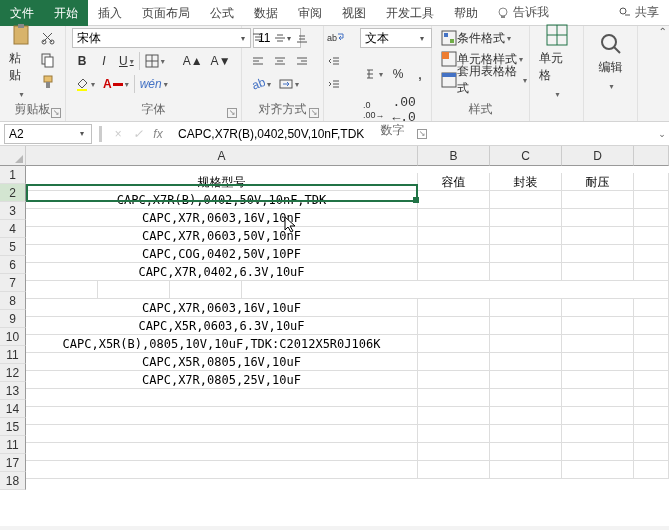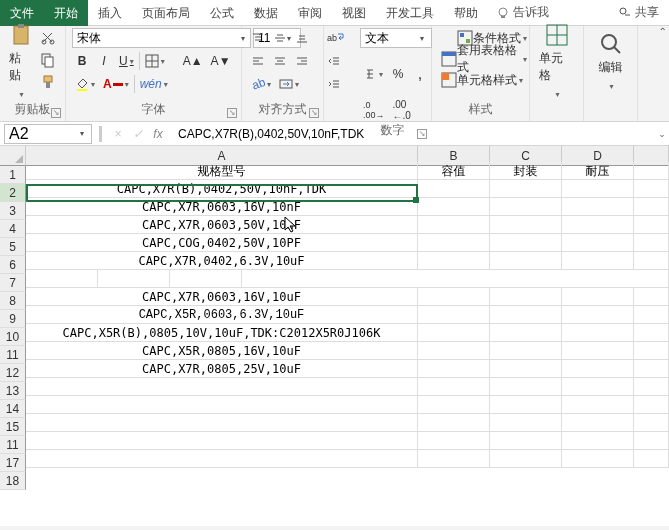--- a/index.html
+++ b/index.html
@@ -35,37 +35,37 @@
 .g-clip { width:66px; } .g-font { width:176px; } .g-align { width:82px; } .g-num { width:78px; }
 .g-style { width:98px; } .g-cell { width:54px; } .g-edit { width:54px; }
 
 
 .ic { display:inline-block; }
 .ic svg { display:block; }
 
 
 .fbar { display:flex; align-items:center; height:24px; background:#fff; border-bottom:1px solid #d4d4d4; }
 .namebox { width:88px; height:20px; margin:0 4px; border:1px solid #c0c0c0; background:#fff; display:flex; align-items:center; }
-.namebox input { border:none; outline:none; width:70px; padding:0 4px; font-size:16px; }
+.namebox input { border:none; outline:none; width:70px; padding:0 4px; font-size:12px; }
 .namebox .ar { width:14px; text-align:center; font-size:8px; color:#555; }
 .fx-btns { display:flex; gap:0; padding:0 6px; color:#888; }
 .fx-btns span { width:20px; text-align:center; font-style:italic; }
 .fx-input { flex:1; border:none; outline:none; height:20px; padding:0 4px; font-size:12px; }
 .expand { width:14px; text-align:center; font-size:9px; color:#666; }
 
 
 .sheet { position:relative; background:#fff; height:380px; }
 .selectall { position:absolute; left:0; top:0; width:26px; height:20px; background:#eee; border-right:1px solid #ccc; border-bottom:1px solid #999; }
 .selectall::after { content:""; position:absolute; right:2px; bottom:2px; border-right:8px solid #b7b7b7; border-top:8px solid transparent; }
 .col-headers { position:absolute; left:26px; top:0; right:0; height:20px; display:flex; background:#eee; }
 .col-h { border-right:1px solid #ccc; border-bottom:1px solid #999; text-align:center; line-height:20px; color:#333; cursor:pointer; }
 .row-headers { position:absolute; left:0; top:20px; width:26px; }
 .row-h { height:18px; border-right:1px solid #999; border-bottom:1px solid #ddd; background:#eee; text-align:center; line-height:18px; color:#333; cursor:pointer; }
 .row-h.sel { background:#d3e5d1; }
-.cells { position:absolute; left:26px; top:16px; right:0; }
+.cells { position:absolute; left:26px; top:27px; right:0; }
 .rw { display:flex; height:18px; }
 .cl { border-right:1px solid #ddd; border-bottom:1px solid #ddd; line-height:18px; white-space:nowrap; overflow:hidden; text-align:center; font-family:"SimSun",monospace; cursor:cell; }
 .cl.ha { font-family:"Microsoft YaHei"; }
 .selbox { position:absolute; left:26px; top:38px; height:18px; border:2px solid #217346; pointer-events:none; }
 .selhandle { position:absolute; width:6px; height:6px; background:#217346; right:-3px; bottom:-3px; }
 .dragbars { position:absolute; }
 .dragbars .v { border-right:3px solid #ccc; height:12px; margin-top:2px; }
 
 
 .bold { font-weight:700; } .ital { font-style:italic; } .ul { text-decoration:underline; }
@@ -301,56 +301,56 @@
         <div class="btn">%</div>
         <div class="btn">
             <span style="font-size:16px;">,</span>
           </div>
       </div>
       <div class="row">
         <div class="btn">
             <span style="font-size:9px;">.0<br>.00→</span>
           </div>
         <div class="btn">
-            <span style="font-size:10px;">.00<br>←.0</span>
+            <span style="font-size:13px;font-family:Liberation Mono, monospace;">.00<br>←.0</span>
           </div>
       </div>
     </div>
     <div class="label"><span>数字</span><span class="dlg">↘</span></div>
   </div>
 
   <div class="group g-style">
     <div class="body col" style="gap:1px;">
-      <div class="btn dd-arr" style="justify-content:flex-end;width:92px;">
+      <div class="btn dd-arr" style="justify-content:flex-start;width:92px;">
           <span class="ic">
             <svg width="16" height="16">
               <rect x="1" y="1" width="14" height="14" fill="none" stroke="#555"></rect>
               <rect x="3" y="3" width="4" height="4" fill="#4472c4"></rect>
               <rect x="9" y="9" width="4" height="4" fill="#70ad47"></rect>
             </svg>
           </span>
           <span>条件格式</span>
         </div>
       <div class="btn dd-arr" style="justify-content:flex-start;width:92px;">
           <span class="ic">
             <svg width="16" height="16">
               <rect x="1" y="1" width="14" height="14" fill="none" stroke="#555"></rect>
-              <rect x="1" y="1" width="14" height="4" fill="#4472c4"></rect>
+              <rect x="1" y="1" width="7" height="7" fill="#ed7d31"></rect>
             </svg>
           </span>
-          <span>套用表格格式</span>
+          <span>单元格样式</span>
         </div>
       <div class="btn dd-arr" style="justify-content:flex-start;width:92px;">
           <span class="ic">
             <svg width="16" height="16">
               <rect x="1" y="1" width="14" height="14" fill="none" stroke="#555"></rect>
-              <rect x="1" y="1" width="7" height="7" fill="#ed7d31"></rect>
+              <rect x="1" y="1" width="14" height="4" fill="#4472c4"></rect>
             </svg>
           </span>
-          <span>单元格样式</span>
+          <span>套用表格格式</span>
         </div>
     </div>
     <div class="label"><span>样式</span></div>
   </div>
 
   <div class="group g-cell">
     <div class="body">
       <div class="btn big">
         <span class="ic">
             <svg width="26" height="26">
@@ -483,21 +483,21 @@
         <div class="cl" style="flex: 1 1 0%;"></div>
       </div>
       <div class="rw">
         <div class="cl" style="width: 392px;">CAPC,X7R,0603,16V,10uF</div>
         <div class="cl" style="width: 72px;"></div>
         <div class="cl" style="width: 72px;"></div>
         <div class="cl" style="width: 72px;"></div>
         <div class="cl" style="flex: 1 1 0%;"></div>
       </div>
       <div class="rw">
-        <div class="cl" style="width: 392px; font-family: Liberation Mono, monospace;">CAPC,X5R,0603,6.3V,10uF</div>
+        <div class="cl" style="width: 392px;">CAPC,X5R,0603,6.3V,10uF</div>
         <div class="cl" style="width: 72px;"></div>
         <div class="cl" style="width: 72px;"></div>
         <div class="cl" style="width: 72px;"></div>
         <div class="cl" style="flex: 1 1 0%;"></div>
       </div>
       <div class="rw">
         <div class="cl" style="width: 392px;">CAPC,X5R(B),0805,10V,10uF,TDK:C2012X5R0J106K</div>
         <div class="cl" style="width: 72px;"></div>
         <div class="cl" style="width: 72px;"></div>
         <div class="cl" style="width: 72px;"></div>

